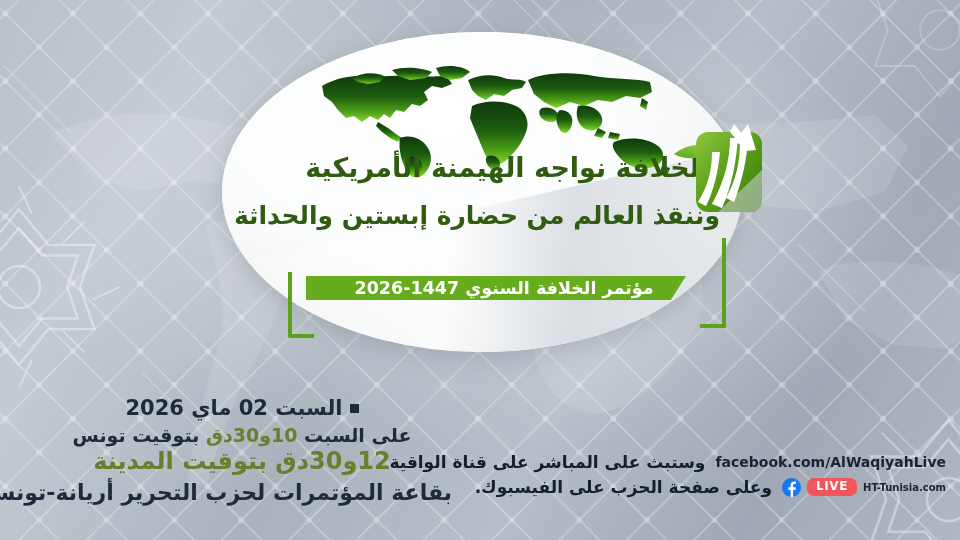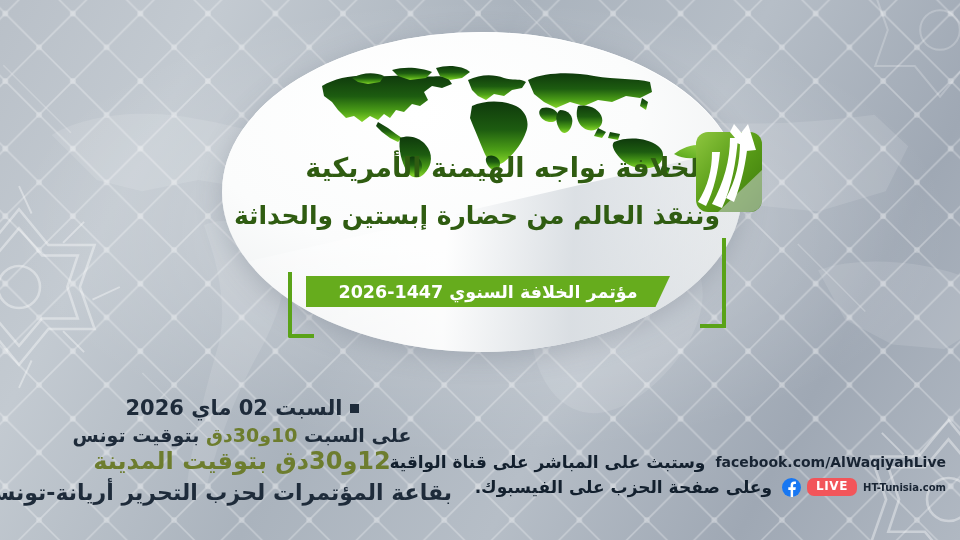--- a/index.html
+++ b/index.html
@@ -77,25 +77,26 @@
     text-align:right;direction:rtl;
     font-family:"DejaVu Sans","Liberation Sans",sans-serif;
     font-weight:bold;color:#2f5c11;
     letter-spacing:-0.2px;
   }
   .headline .l1{font-size:27px;line-height:1.22;white-space:nowrap;}
   .headline .l2{font-size:25px;line-height:1.2;margin-top:16px;white-space:nowrap;}
 
   
   .ribbon{
-    position:absolute;left:306px;top:276px;height:31px;width:364px;
+    position:absolute;left:306px;top:276px;height:24px;width:364px;
     background:#66ac1d;
     display:flex;align-items:center;justify-content:center;
     clip-path:polygon(0 0, 100% 0, 96% 100%, 0 100%);
     box-shadow:0 2px 4px rgba(0,0,0,.16);
+    padding-left:16px;
   }
   .ribbon span{
     color:#ffffff;font-size:17.5px;font-weight:bold;direction:rtl;
     white-space:nowrap;letter-spacing:.3px;
   }
   .ribbon-sub{
     position:absolute;left:306px;top:314px;width:364px;text-align:center;
     color:#4e4f4a;font-size:13.5px;font-weight:bold;direction:rtl;white-space:nowrap;
   }
 

